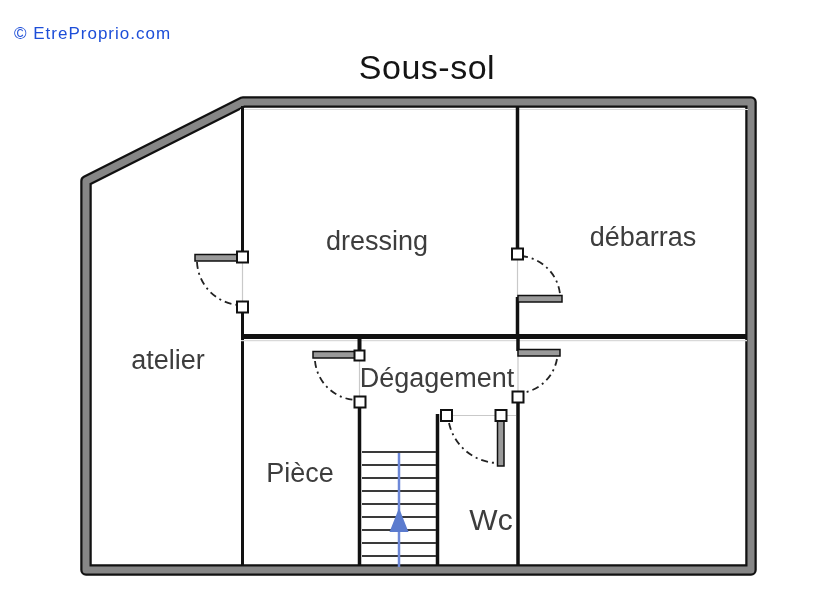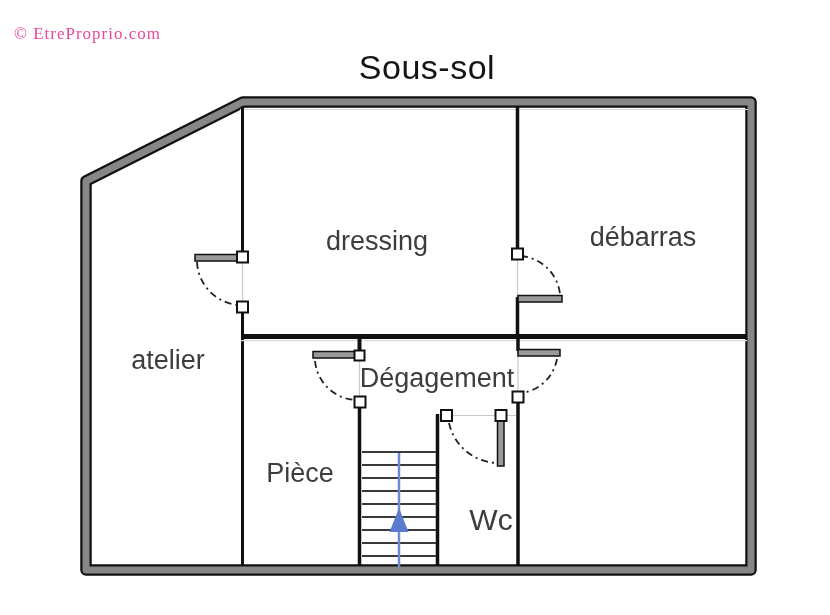--- a/index.html
+++ b/index.html
@@ -8,23 +8,22 @@
     width:830px;height:615px;
     background:#ffffff;
     font-family:"Liberation Sans", sans-serif;
     overflow:hidden;
   }
   .watermark{
     position:absolute;
     left:14px;top:24px;
     font-size:17px;
     letter-spacing:1px;
-    color:#ec4899;
+    color:#1d4ed8;
     user-select:none;
-    font-family:Liberation Serif, serif;
   }
   .title{
     position:absolute;
     left:0;top:36px;
     width:830px;
     margin:12px;
     text-align:center;
     font-size:34px;
     font-weight:normal;
     color:#141414;

